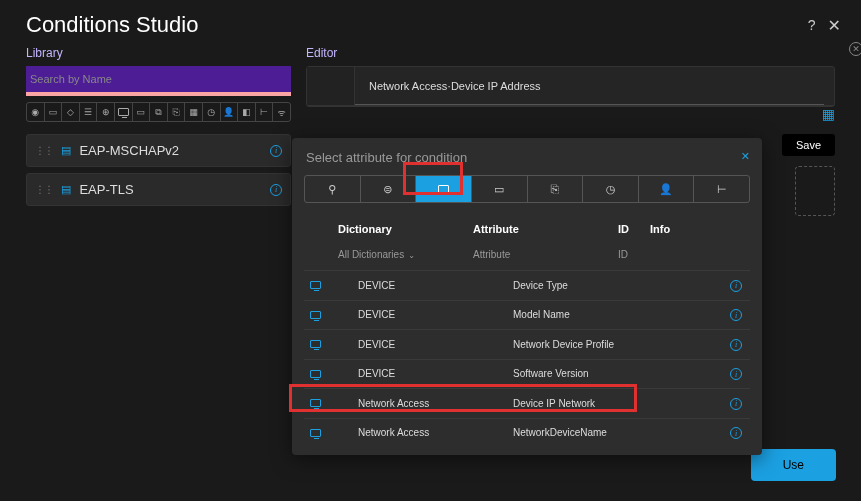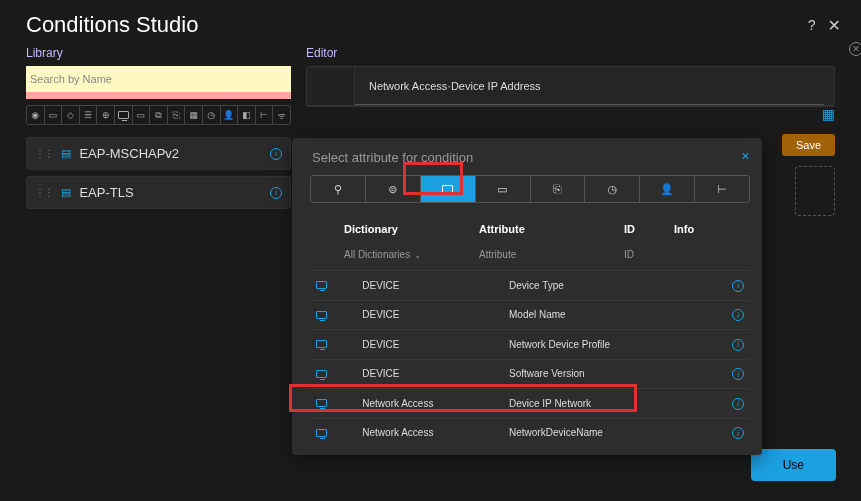--- a/index.html
+++ b/index.html
@@ -43,23 +43,23 @@
     margin-left: 15px;
     position: relative;
   }
   .section-label {
     font-size: 12px;
     color: #c4b5fd;
     margin-bottom: 6px;
   }
   .search-input {
     width: 100%;
-    background: #fef9c3;
+    background: #4c1d95;
     border: none;
-    border-bottom: 7px solid #fca5a5;
+    border-bottom: 4px solid #fca5a5;
     color: #888;
     padding: 7px 4px;
     font-size: 11px;
     margin-bottom: 6px;
   }
   .search-input::placeholder { color: #888; }
   .icon-row {
     display: flex;
     gap: 0;
     border: 1px solid #444;
@@ -127,21 +127,21 @@
     position: absolute;
     right: 0;
     top: 60px;
     color: #1ba0e2;
     font-size: 14px;
   }
   .save-btn {
     position: absolute;
     right: 0;
     top: 88px;
-    background: #a16207;
+    background: #000000;
     color: #fff;
     border: none;
     padding: 5px 14px;
     border-radius: 3px;
     font-size: 11px;
     z-index: 1;
   }
   .dashed-box {
     position: absolute;
     right: 0;
@@ -165,21 +165,20 @@
   
   .modal {
     position: absolute;
     left: 292px;
     top: 138px;
     width: 470px;
     background: #2d2d2d;
     border-radius: 4px;
     box-shadow: 0 4px 20px rgba(0,0,0,0.5);
     z-index: 10;
-    padding-left: 6px;
   }
   .modal-title {
     color: #999;
     font-size: 13px;
     padding: 12px 14px 10px 14px;
   }
   .modal-close {
     position: absolute;
     right: 12px;
     top: 12px;
@@ -227,21 +226,21 @@
   }
   .attr-filter {
     display: flex;
     padding: 6px 6px 10px 6px;
     font-size: 10px;
     color: #999;
   }
   .col-icon { width: 28px; }
   .col-dict { width: 135px; }
   .col-attr { width: 145px; }
-  .col-id { width: 50px; }
+  .col-id { width: 32px; }
   .col-info { flex: 1; }
   .attr-row {
     display: flex;
     align-items: center;
     padding: 8px 6px;
     border-top: 1px solid #3a3a3a;
     font-size: 10px;
     cursor: pointer;
     gap: 20px;
   }

